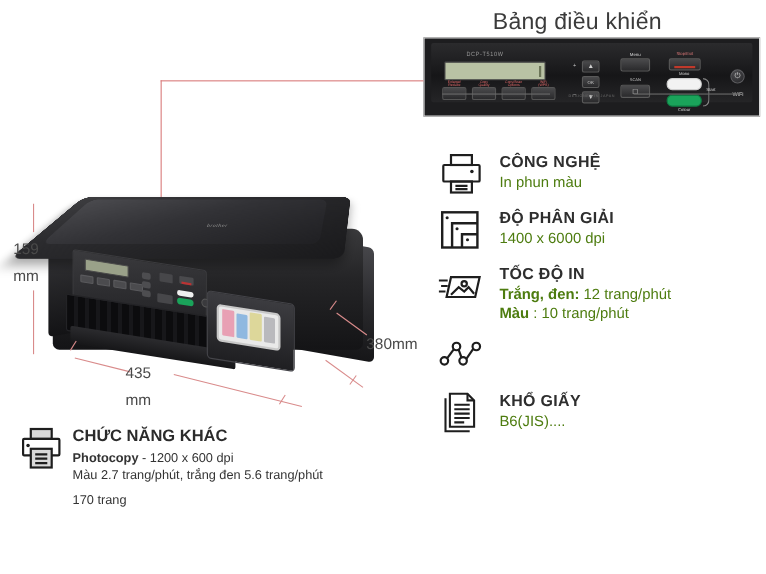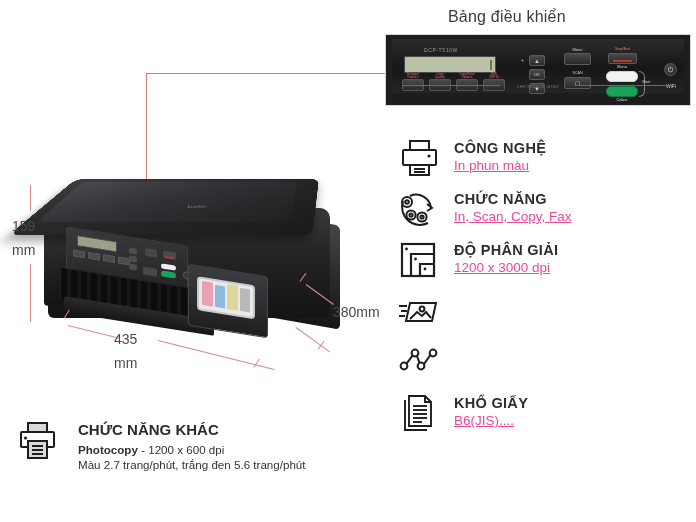--- a/index.html
+++ b/index.html
@@ -7,21 +7,21 @@
     width: 696px; height: 522px;
     background: #ffffff;
     font-family: "Liberation Sans", sans-serif;
     overflow: hidden;
   }
   #root { position: relative; width: 696px; height: 522px; background:#fff; }
 
   
   .panel-title {
     position: absolute; left: 448px; top: 8px;
-    font-size: 16px; color: #3b3b3b; letter-spacing: .2px;
+    font-size: 21px; color: #3b3b3b; letter-spacing: .2px;
     white-space: nowrap;
   }
   .panel-photo {
     position: absolute; left: 385px; top: 34px;
     width: 306px; height: 72px;
     background: #1d1d1f;
     border: 1px solid #d8d8d8;
     overflow: hidden;
   }
   .panel-inner {
@@ -224,25 +224,25 @@
   .specs { position:absolute; left:398px; top:138px; width:290px; }
   .spec {
     display:flex; align-items:flex-start; gap:14px; margin-bottom:11px;
   }
   .spec-icon { width:42px; min-width:42px; height:40px; position:relative; }
   .spec-txt { padding-top:2px; }
   .spec-title {
     font-size:14.5px; font-weight:bold; color:#2e2e2e; letter-spacing:.3px;
     line-height:17px;
   }
-  .spec-sub { font-size:13.5px; color:#ec4899; line-height:17px;text-decoration:underline; }
+  .spec-sub { font-size:13.5px; color:#4d7c0f; line-height:17px; }
   .spec-sub b { font-weight:bold; }
 
   
-  .other { position:absolute; left:18px; top:388px; width:350px; display:flex; gap:18px;margin-top:33px; }
+  .other { position:absolute; left:18px; top:388px; width:350px; display:flex; gap:6px; }
   .other-icon { width:42px; min-width:42px; height:40px; position:relative; }
   .other-title { font-size:15px; font-weight:bold; color:#2b2b2b; margin-bottom:4px; }
   .other-line { font-size:11.6px; color:#333; line-height:15px; }
   .other-line b { font-weight:bold; }
   .other-gap { height:4px; }
   svg { display:block; }
 </style>
 </head>
 <body>
 
@@ -386,67 +386,57 @@
           <line x1="16" y1="31" x2="27" y2="31"></line>
           <line x1="16" y1="34" x2="27" y2="34"></line>
         </svg>
       </div>
       <div class="spec-txt">
         <div class="spec-title">CÔNG NGHỆ</div>
         <div class="spec-sub">In phun màu</div>
       </div>
     </div>
 
-    <div class="spec">
-      <div class="spec-icon">
-        <svg width="42" height="40" viewBox="0 0 42 40" fill="none" stroke="#1e1e1e" stroke-width="2">
-          <path d="M5 12 A18 18 0 0 0 30 34"></path>
-          <path d="M12 7 A15 15 0 0 1 33 19"></path>
-          <path d="M29 15 L34 19 L29 22"></path>
-          <circle cx="9" cy="13" r="5"></circle>
-            <circle cx="9" cy="13" r="1.8"></circle>
-          <circle cx="13" cy="26" r="4.6"></circle>
-            <circle cx="13" cy="26" r="1.6"></circle>
-          <circle cx="24" cy="28" r="4.6"></circle>
-            <circle cx="24" cy="28" r="1.6"></circle>
-        </svg>
-      </div>
-      <div class="spec-txt">
-        <div class="spec-title">CHỨC NĂNG</div>
-        <div class="spec-sub">In, Scan, Copy, Fax</div>
-      </div>
-    </div>
 
     <div class="spec">
       <div class="spec-icon">
         <svg width="42" height="40" viewBox="0 0 42 40" fill="none" stroke="#1e1e1e" stroke-width="2.2">
           <rect x="4" y="4" width="32" height="32"></rect>
           <path d="M13 36 L13 14 L36 14"></path>
           <path d="M22 36 L22 24 L36 24"></path>
           <circle cx="8.5" cy="9" r="1.4" fill="#1e1e1e" stroke="none"></circle>
           <circle cx="17.5" cy="19" r="1.4" fill="#1e1e1e" stroke="none"></circle>
           <circle cx="27" cy="29" r="1.4" fill="#1e1e1e" stroke="none"></circle>
         </svg>
       </div>
       <div class="spec-txt">
         <div class="spec-title">ĐỘ PHÂN GIẢI</div>
-        <div class="spec-sub">1200 x 3000 dpi</div>
+        <div class="spec-sub">1400 x 6000 dpi</div>
       </div>
     </div>
 
     <div class="spec">
       <div class="spec-icon">
         <svg width="42" height="40" viewBox="0 0 42 40" fill="none" stroke="#1e1e1e" stroke-width="2">
           <path d="M12 12 L38 12 L34 30 L8 30 Z"></path>
           <circle cx="24" cy="18" r="2.4"></circle>
           <path d="M12 28 L19 21 L24 25 L28 21 L33 27"></path>
           <line x1="1" y1="15" x2="9" y2="15"></line>
           <line x1="3" y1="20" x2="9" y2="20"></line>
           <line x1="1" y1="25" x2="7" y2="25"></line>
         </svg>
+      </div>
+      <div class="spec-txt">
+        <div class="spec-title">TỐC ĐỘ IN</div>
+        <div class="spec-sub">
+          <b>Trắng, đen:</b><span> 12 trang/phút</span>
+        </div>
+        <div class="spec-sub">
+          <b>Màu</b><span> : 10 trang/phút</span>
+        </div>
       </div>
     </div>
 
     <div class="spec">
       <div class="spec-icon">
         <svg width="42" height="40" viewBox="0 0 42 40" fill="none" stroke="#1e1e1e" stroke-width="2">
           <circle cx="6" cy="24" r="3.4"></circle>
           <circle cx="17" cy="11" r="3.4"></circle>
           <circle cx="23" cy="24" r="3.4"></circle>
           <circle cx="35" cy="11" r="3.4"></circle>
@@ -493,16 +483,17 @@
       </svg>
     </div>
     <div>
       <div class="other-title">CHỨC NĂNG KHÁC</div>
       <div class="other-line">
         <b>Photocopy</b><span> - 1200 x 600 dpi</span>
       </div>
       <div class="other-line">Màu 2.7 trang/phút, trắng đen 5.6 trang/phút</div>
       <div class="other-gap"></div>
       <div class="other-gap"></div>
+      <div class="other-line">170 trang</div>
     </div>
   </div>
 
 </div>
 
 </body></html>

